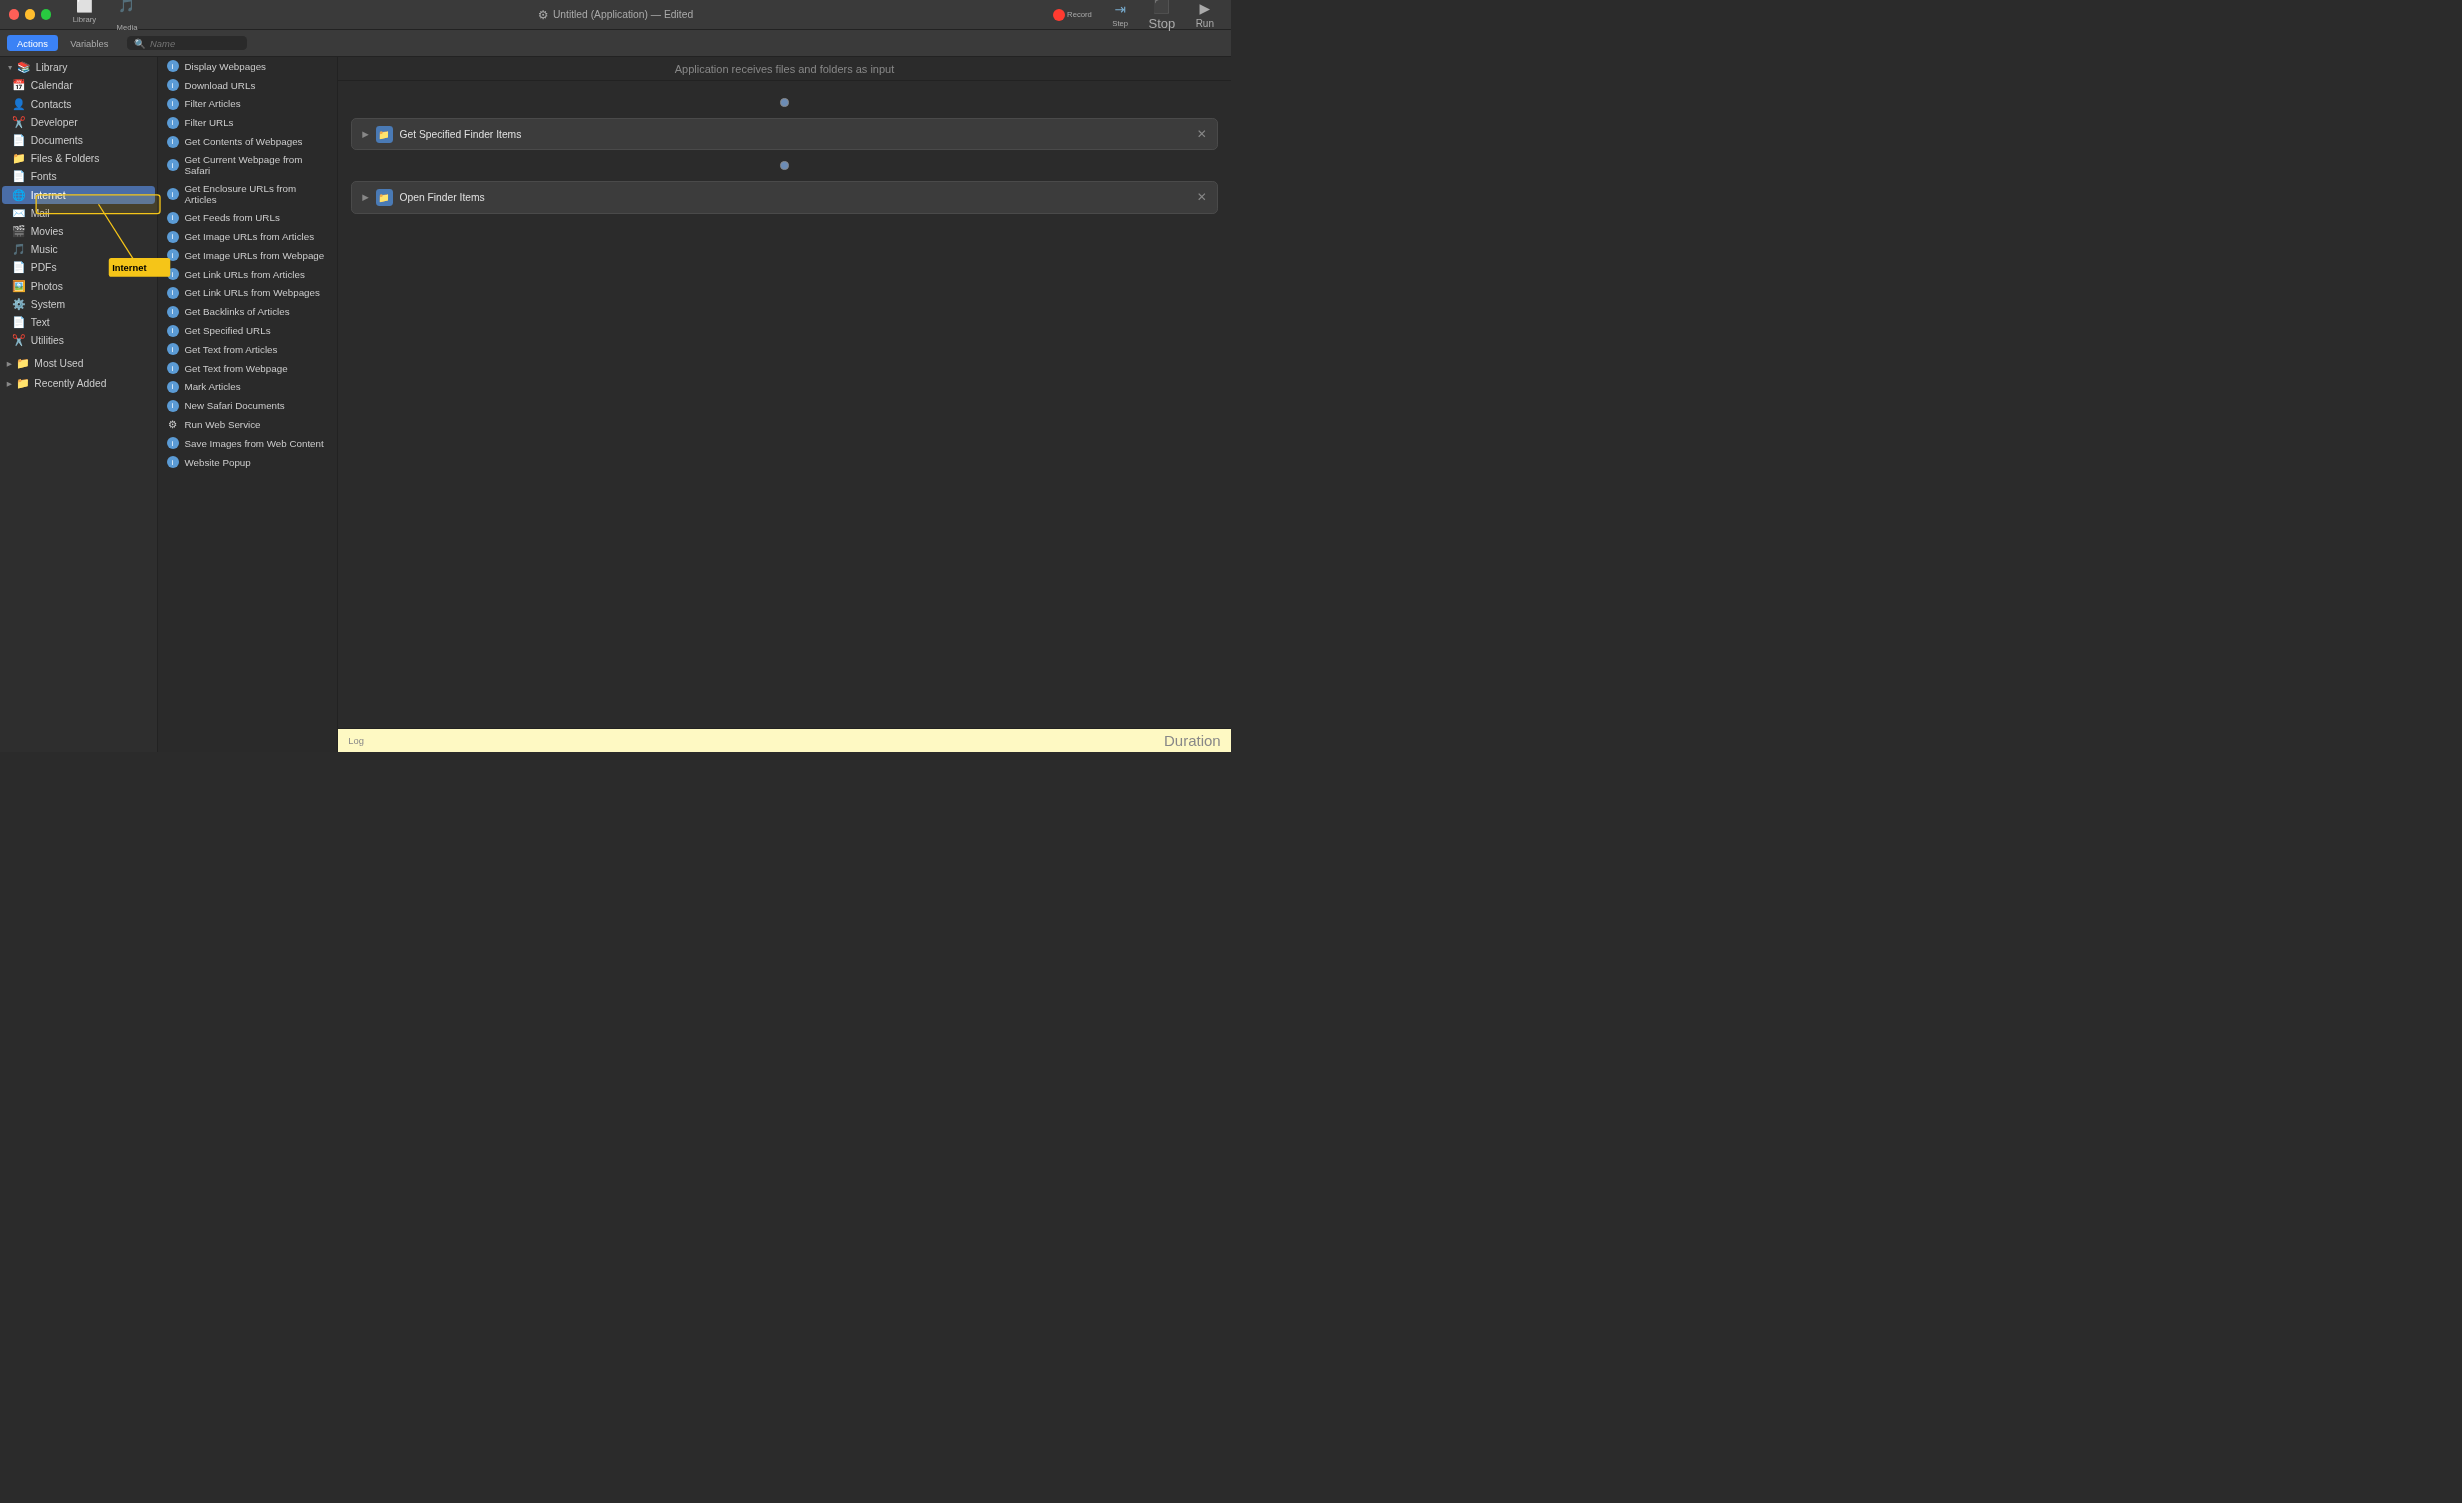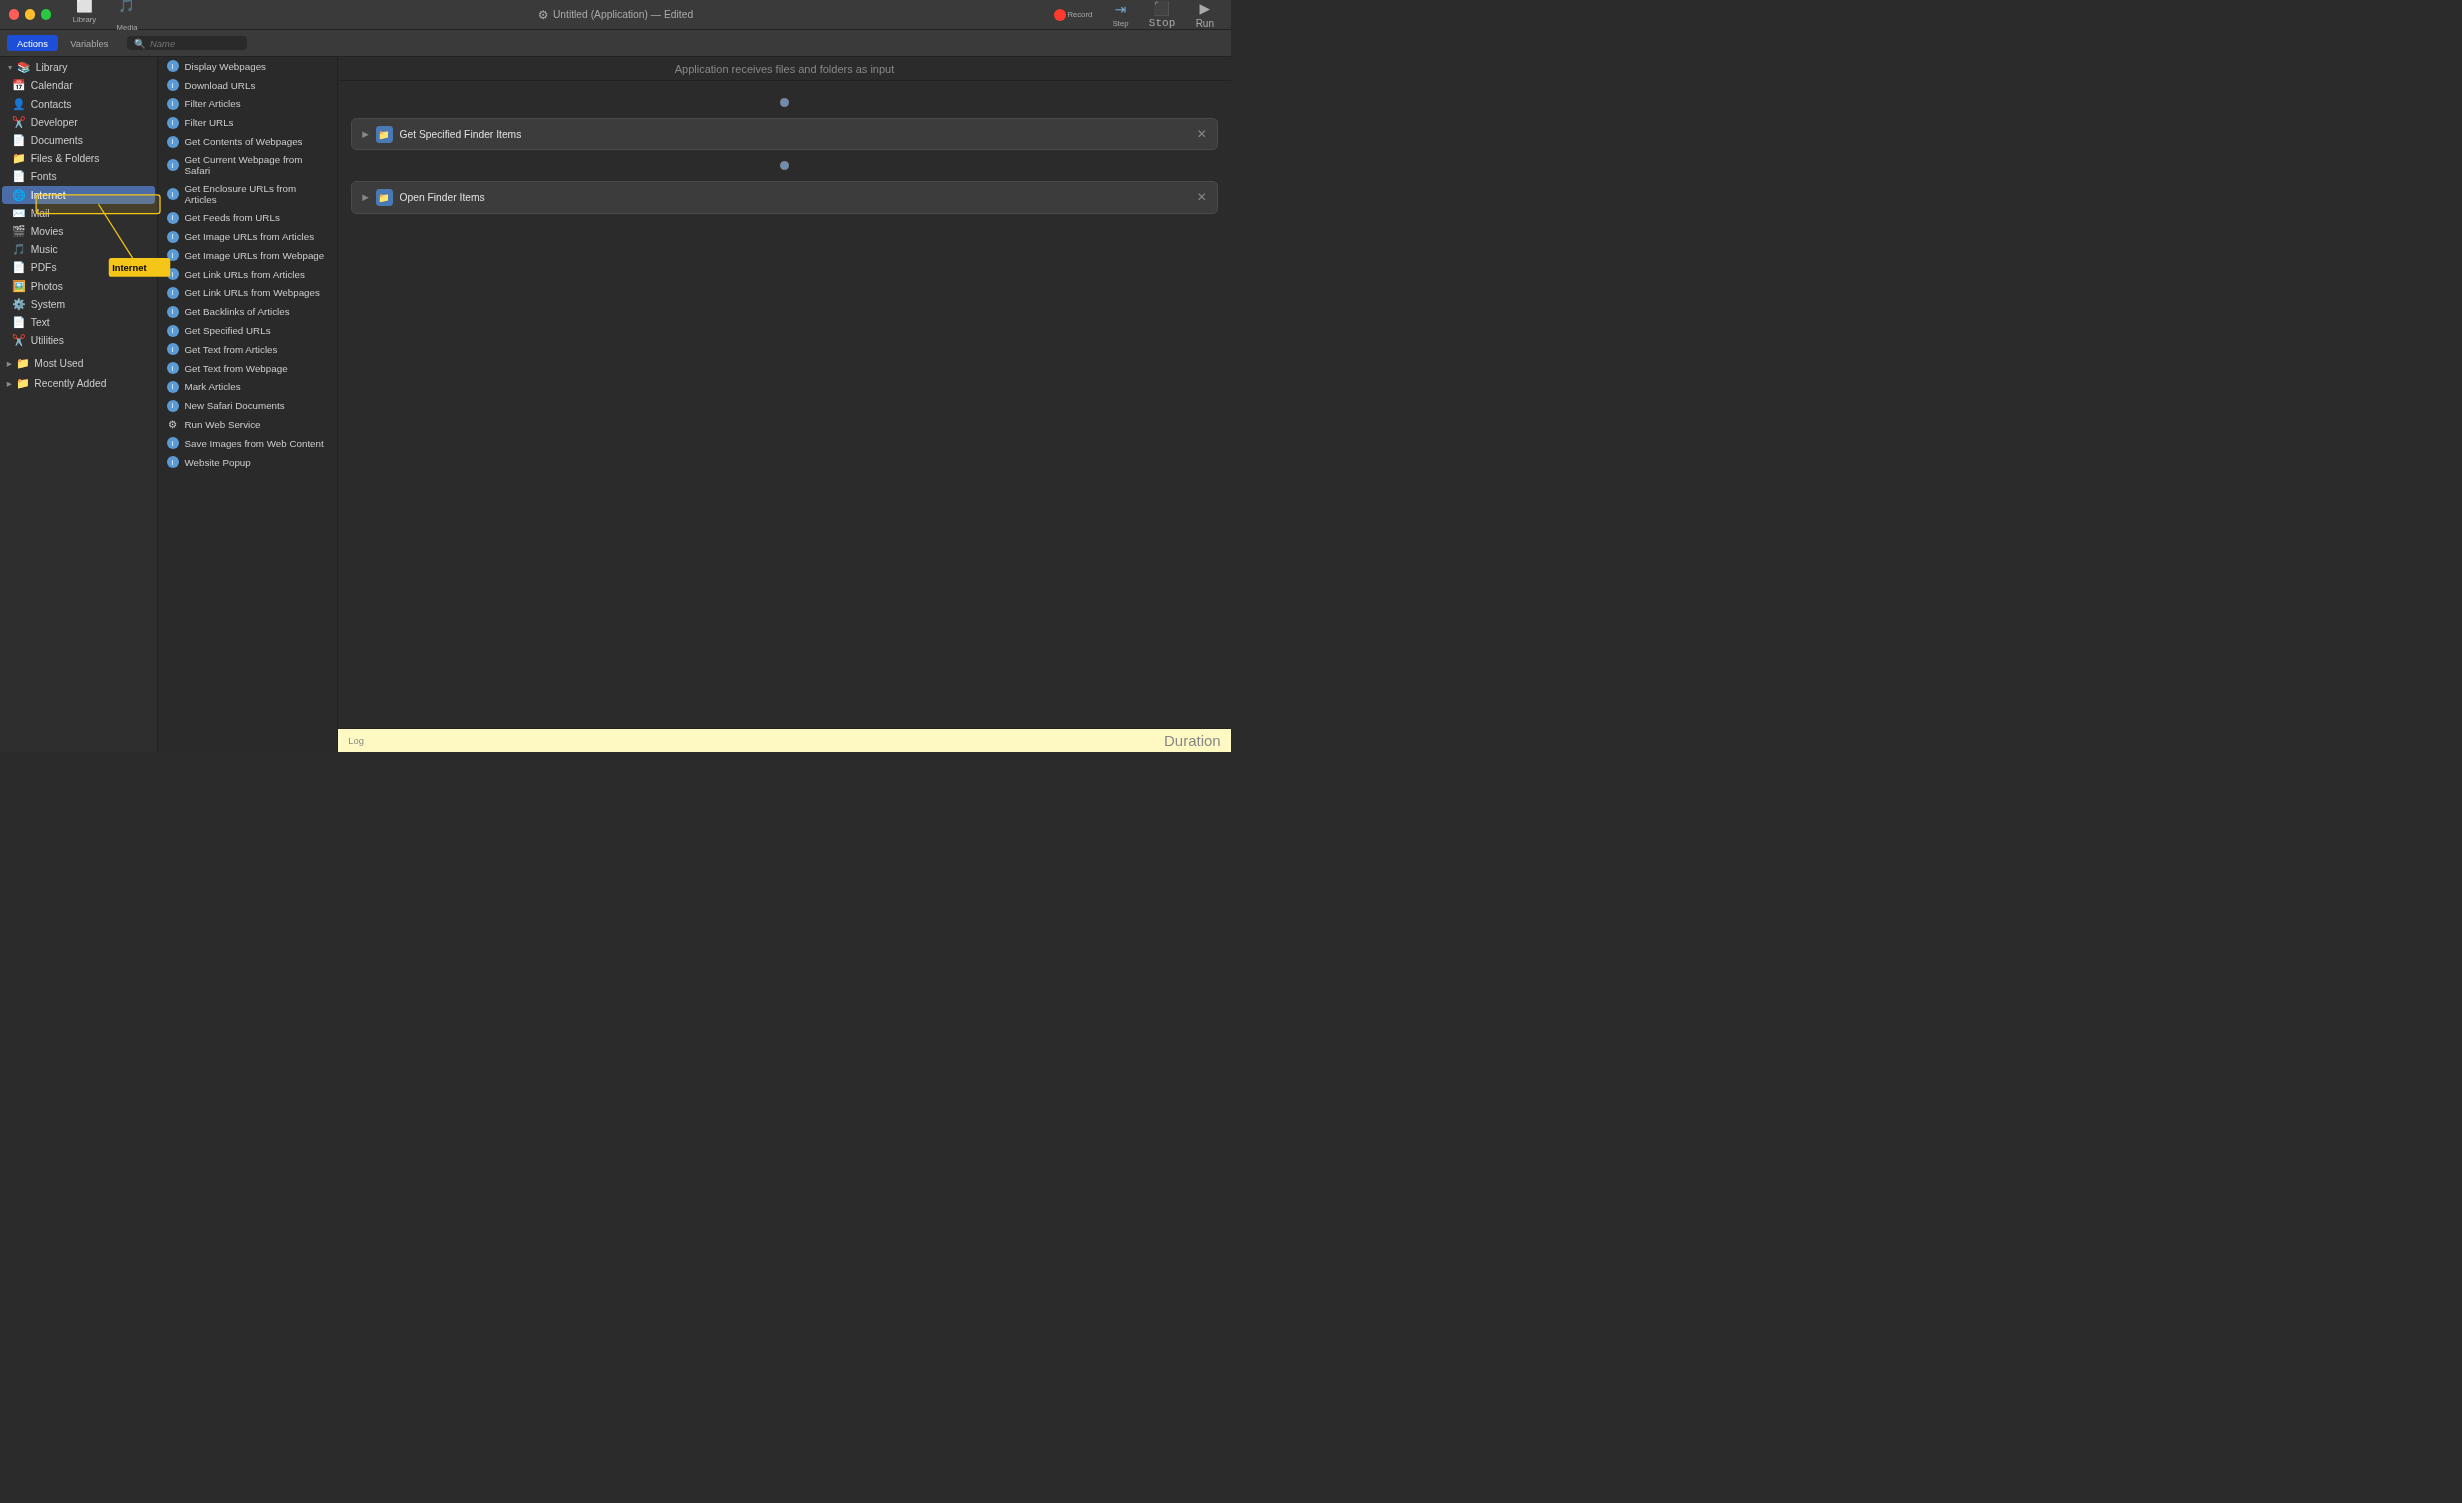--- a/index.html
+++ b/index.html
@@ -80,21 +80,21 @@
     .tab-btn {
       padding: 2.6px 10.3px;
       border-radius: 3.4px;
       cursor: pointer;
       font-size: 9.4px;
       border: none;
       background: none;
       color: #aaa;
     }
     .tab-btn.active {
-      background: #1d4ed8;
+      background: #3b82f6;
       color: #fff;
     }
     .search-box {
       margin-left: 8.5px;
       display: flex;
       align-items: center;
       background: #2a2a2a;
       border-radius: 4.3px;
       padding: 1.7px 6.8px;
       gap: 4.3px;
@@ -397,21 +397,21 @@
     <div style="display:flex;flex-direction:row;align-items:center;gap:1.7px;cursor:pointer;padding:3.4px 8.5px;">
       <span class="record-dot"></span>
       <span style="font-size:7.7px;color:#aaa;">Record</span>
     </div>
     <div style="display:flex;flex-direction:column;align-items:center;gap:1.7px;cursor:pointer;padding:3.4px 8.5px;">
       <span style="font-size:13.7px;color:#7ac;">⇥</span>
       <span style="font-size:7.7px;color:#aaa;">Step</span>
     </div>
     <div style="display:flex;flex-direction:column;align-items:center;gap:1.7px;cursor:pointer;padding:3.4px 8.5px;">
       <span style="font-size:13.7px;color:#888;">⬛</span>
-      <span style="font-size:11px;color:#aaa;font-family:Liberation Mono, monospace;">Stop</span>
+      <span style="font-size:13px;color:#aaa;">Stop</span>
     </div>
     <div style="display:flex;flex-direction:column;align-items:center;gap:1.7px;cursor:pointer;padding:3.4px 8.5px;">
       <span style="font-size:13.7px;color:#aaa;">▶</span>
       <span style="font-size:10px;color:#aaa;">Run</span>
     </div>
   </div>
 </div>
 
 <div class="app-toolbar">
   <div class="tab-group">

